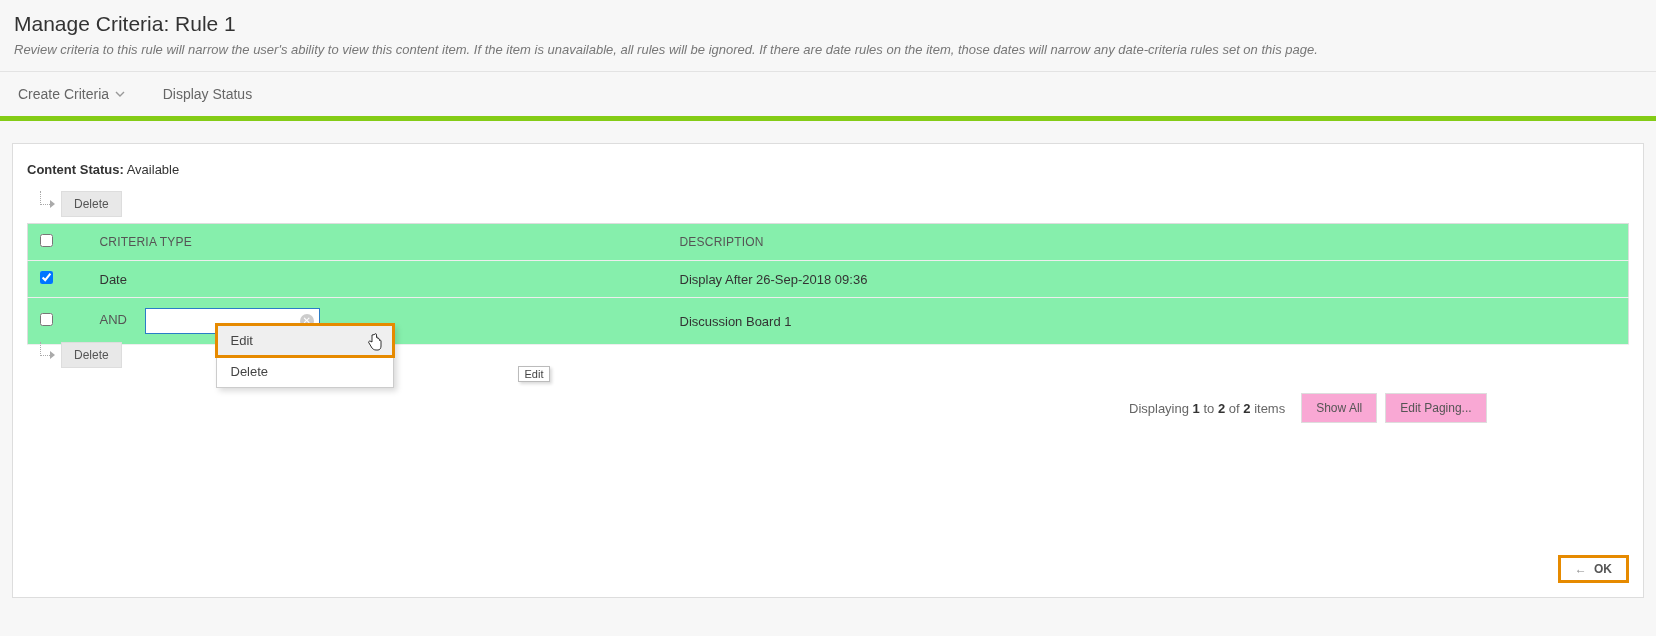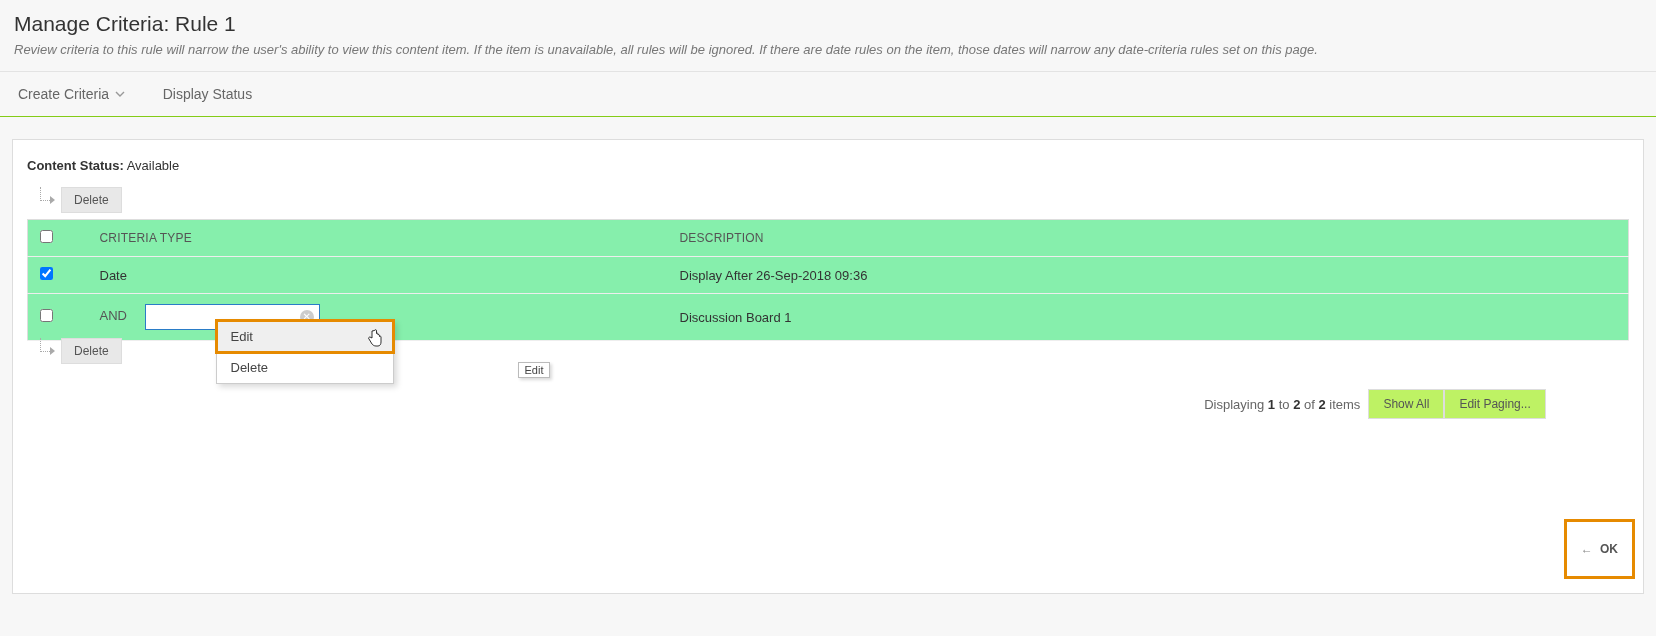--- a/index.html
+++ b/index.html
@@ -22,21 +22,21 @@
       color: #333;
       margin-bottom: 6px;
     }
     .page-subtitle {
       font-style: italic;
       color: #777;
       font-size: 13px;
     }
     .toolbar {
       padding: 14px 18px;
-      border-bottom: 1px solid #84cc16;
+      border-bottom: 5px solid #84cc16;
     }
     .toolbar-item {
       display: inline-flex;
       align-items: center;
       color: #666;
       font-size: 14px;
       margin-right: 34px;
       cursor: pointer;
     }
     .toolbar-item .chev {
@@ -191,50 +191,51 @@
       background: #fff;
       border: 1px solid #bbb;
       padding: 1px 6px;
       font-size: 11px;
       color: #444;
       z-index: 4;
       box-shadow: 2px 2px 3px rgba(0,0,0,0.15);
     }
     .paging-bar {
       display: flex;
-      justify-content: center;
+      justify-content: flex-start;
       align-items: center;
+      gap: 8px;
       padding: 12px 8px 0 0;
       position: absolute;
       right: 14px;
       top: 237px;
       width: 500px;
     }
     .paging-text {
       color: #666;
       font-size: 13px;
       margin-right: 8px;
     }
     .paging-text b { color: #333; font-weight: 700; }
     .btn-light {
-      background: #bef264;
+      background: #f9a8d4;
       border: 1px solid #ddd;
       color: #555;
       padding: 7px 14px;
       font-size: 12px;
       cursor: pointer;
     }
     .ok-btn {
       position: absolute;
-      right: 8px;
+      right: 14px;
       bottom: 14px;
       background: #fff;
       border: 3px solid #e68a00;
       color: #555;
-      padding: 20px 14px;
+      padding: 4px 14px;
       font-size: 12px;
       font-weight: 700;
       cursor: pointer;
     }
     .ok-btn .arrow-left {
       font-weight: 400;
       margin-right: 4px;
       color: #888;
     }
     input[type="checkbox"] {

